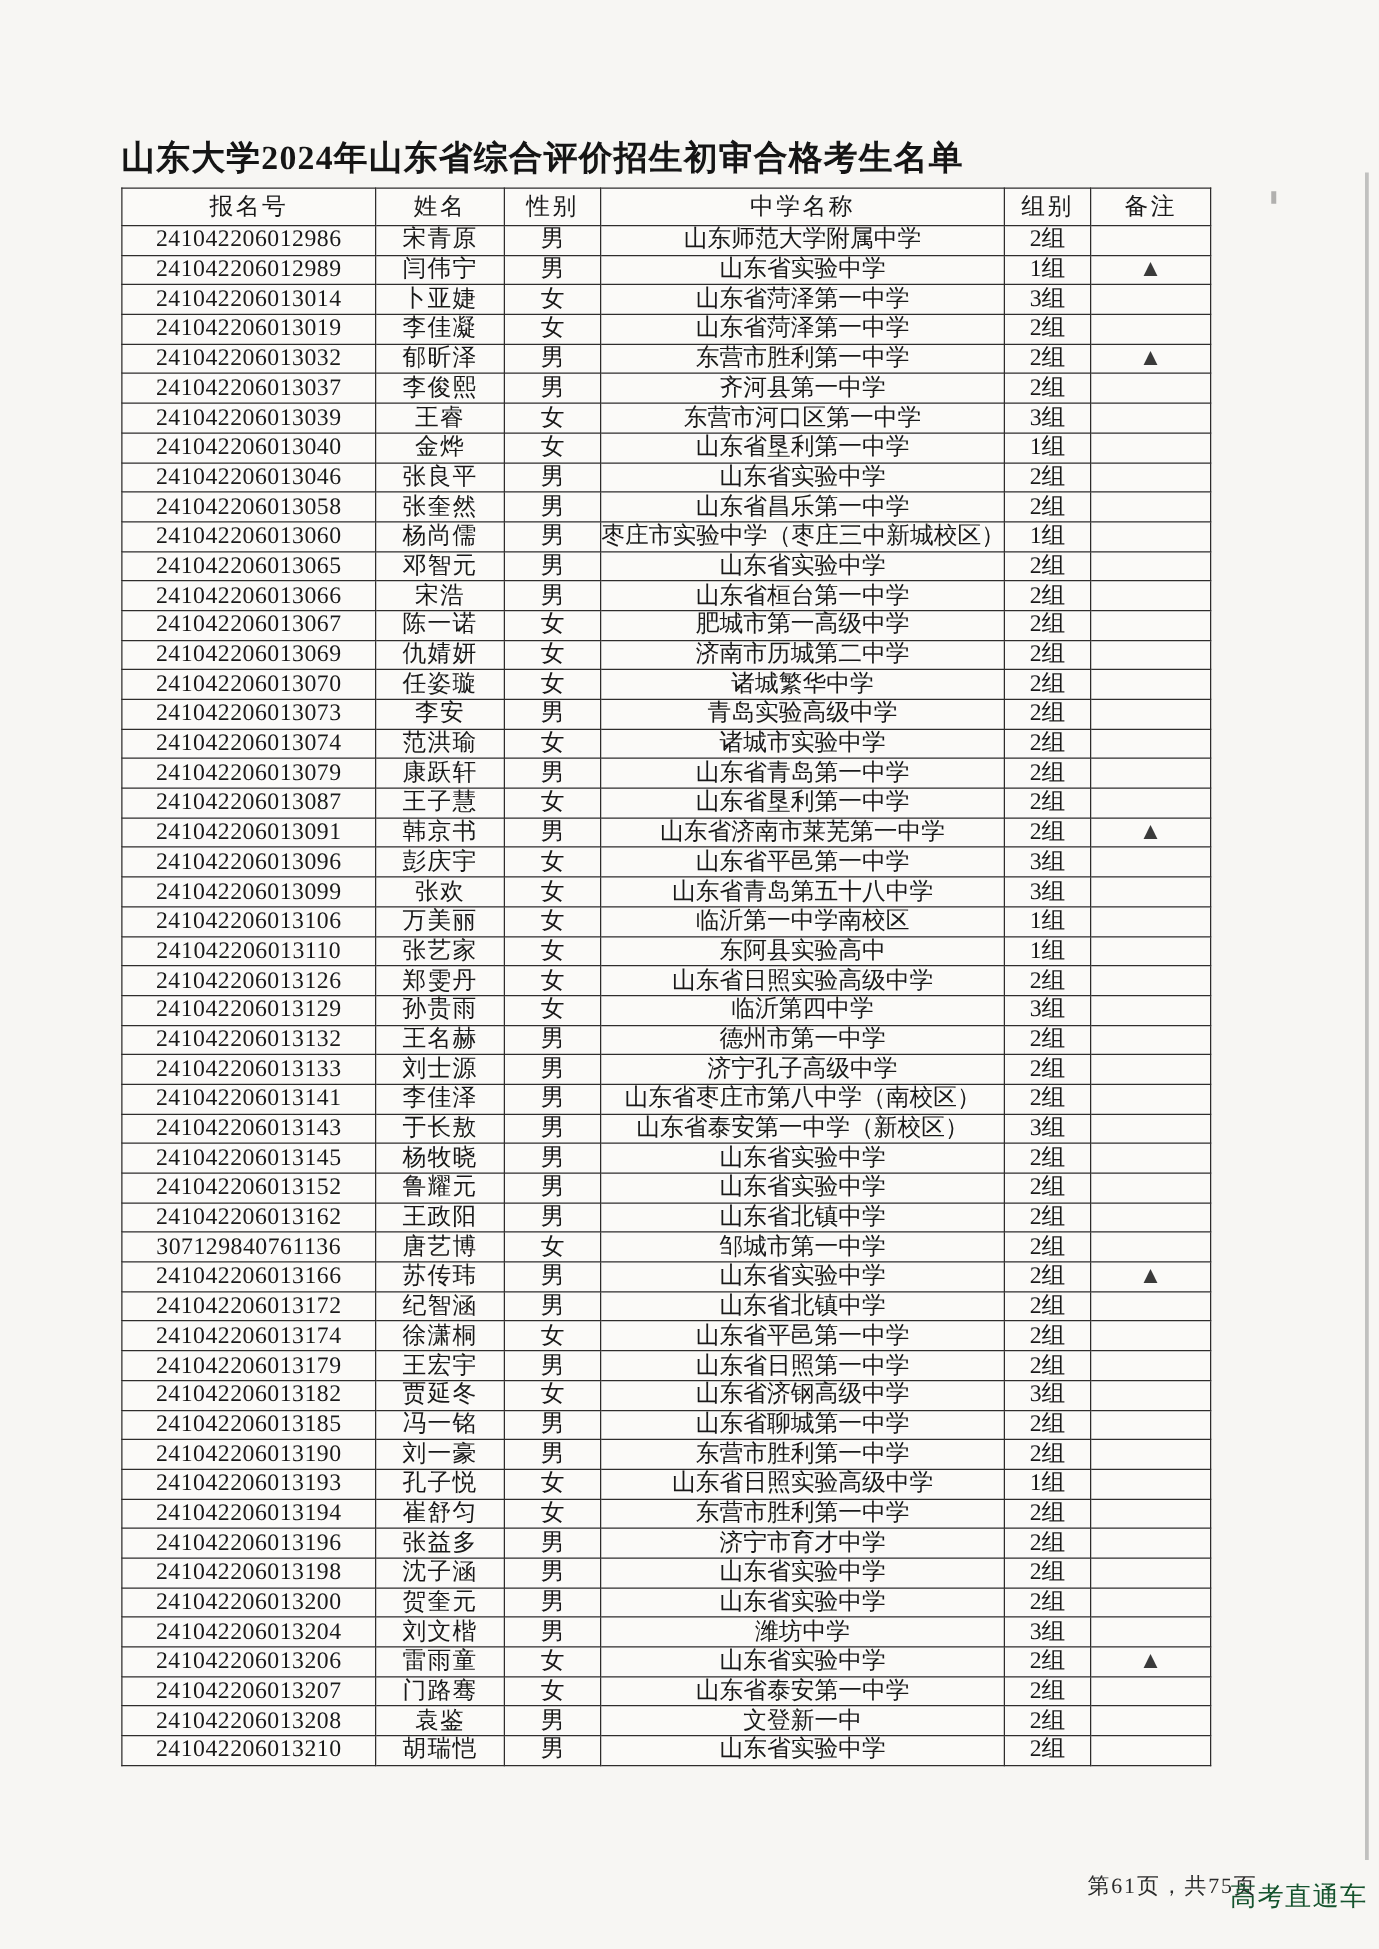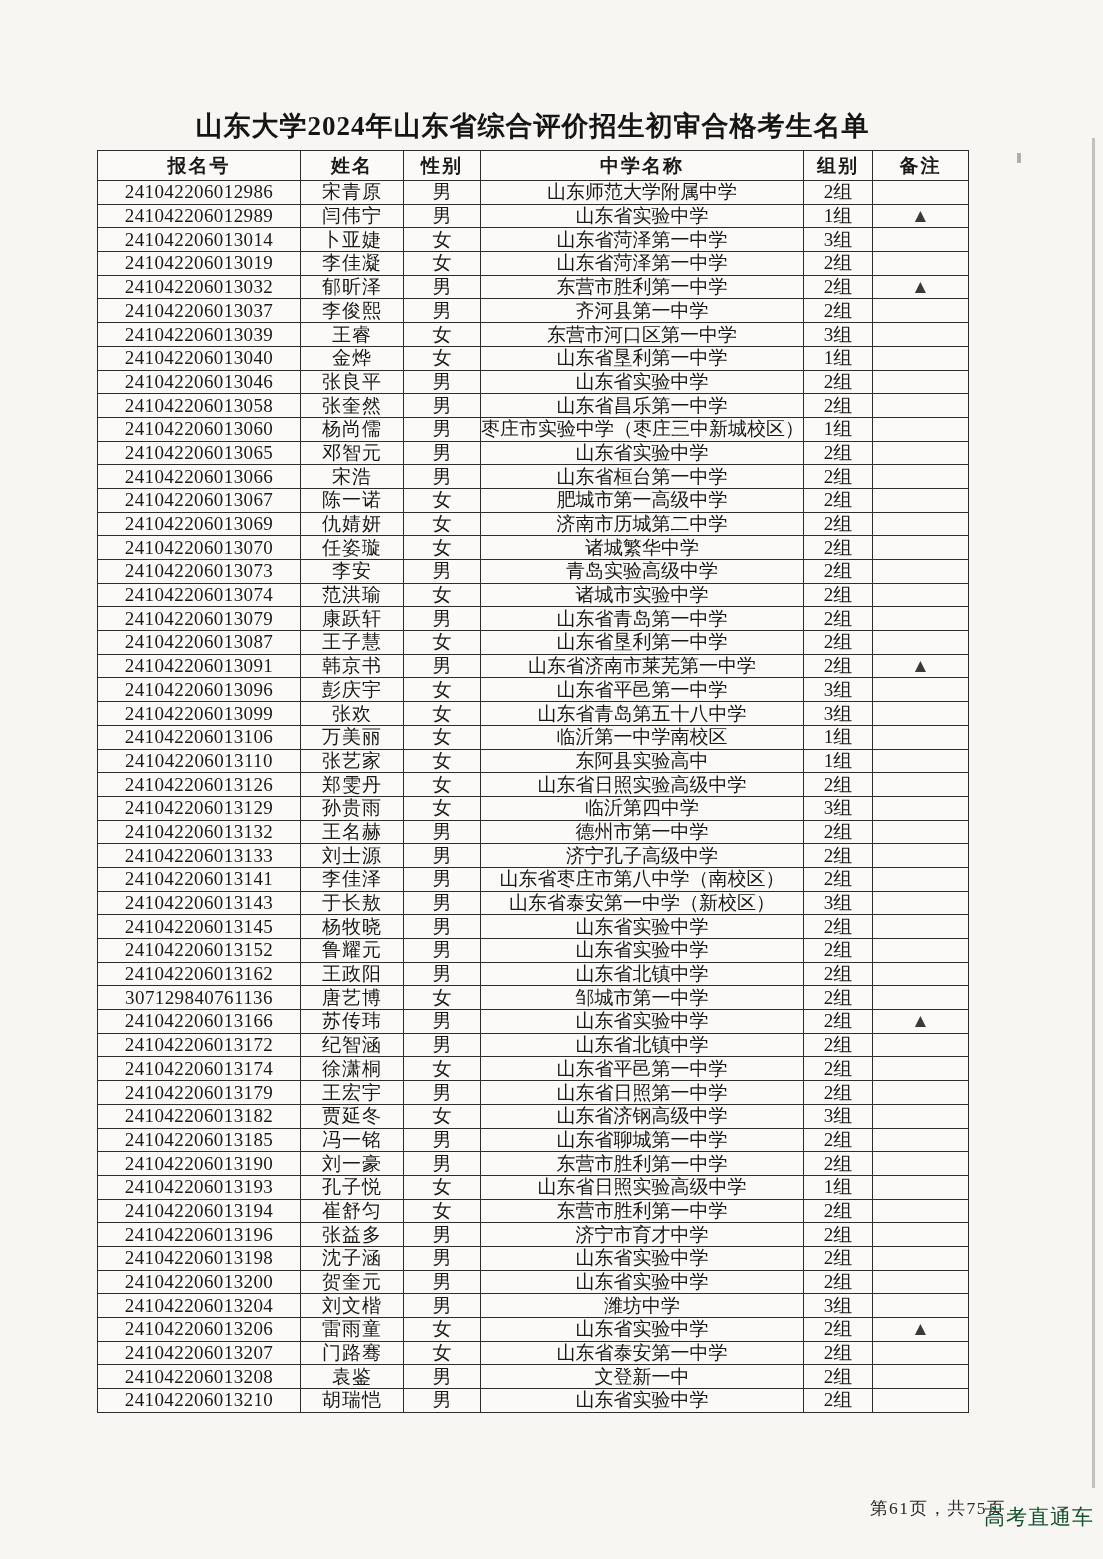--- a/index.html
+++ b/index.html
@@ -11,21 +11,21 @@
   .page {
     position: relative;
     width: 1103px; height: 1559px;
     background: #f7f6f3;
     overflow: hidden;
     color: #191919;
   }
   .title {
     position: absolute;
     top: 108px; left: 97px; width: 871px;
-    text-align: center;
+    text-align: left;
     font-size: 27px;
     font-weight: bold;
     letter-spacing: 1px;
     color: #151515;
     white-space: nowrap;
   }
   table.roster {
     position: absolute;
     left: 97px; top: 150px;
     width: 871px;
@@ -38,21 +38,21 @@
     padding: 0;
     text-align: center;
     vertical-align: middle;
     overflow: hidden;
     white-space: nowrap;
     line-height: 1.05;
   }
   table.roster th {
     height: 29px;
     font-size: 19px;
-    font-weight: bold;
+    font-weight: normal;
     letter-spacing: 2px;
   }
   table.roster td { height: 22.7px; font-size: 19px; }
   td.c-reg    { font-size: 18.5px; letter-spacing: 0.4px; }
   td.c-name   { letter-spacing: 1px; }
   td.c-gender { }
   td.c-school { font-size: 18px; }
   td.c-group  { font-size: 18px; }
   td.c-remark { font-size: 13px; color: #3a3a3a; }
   .footer {

